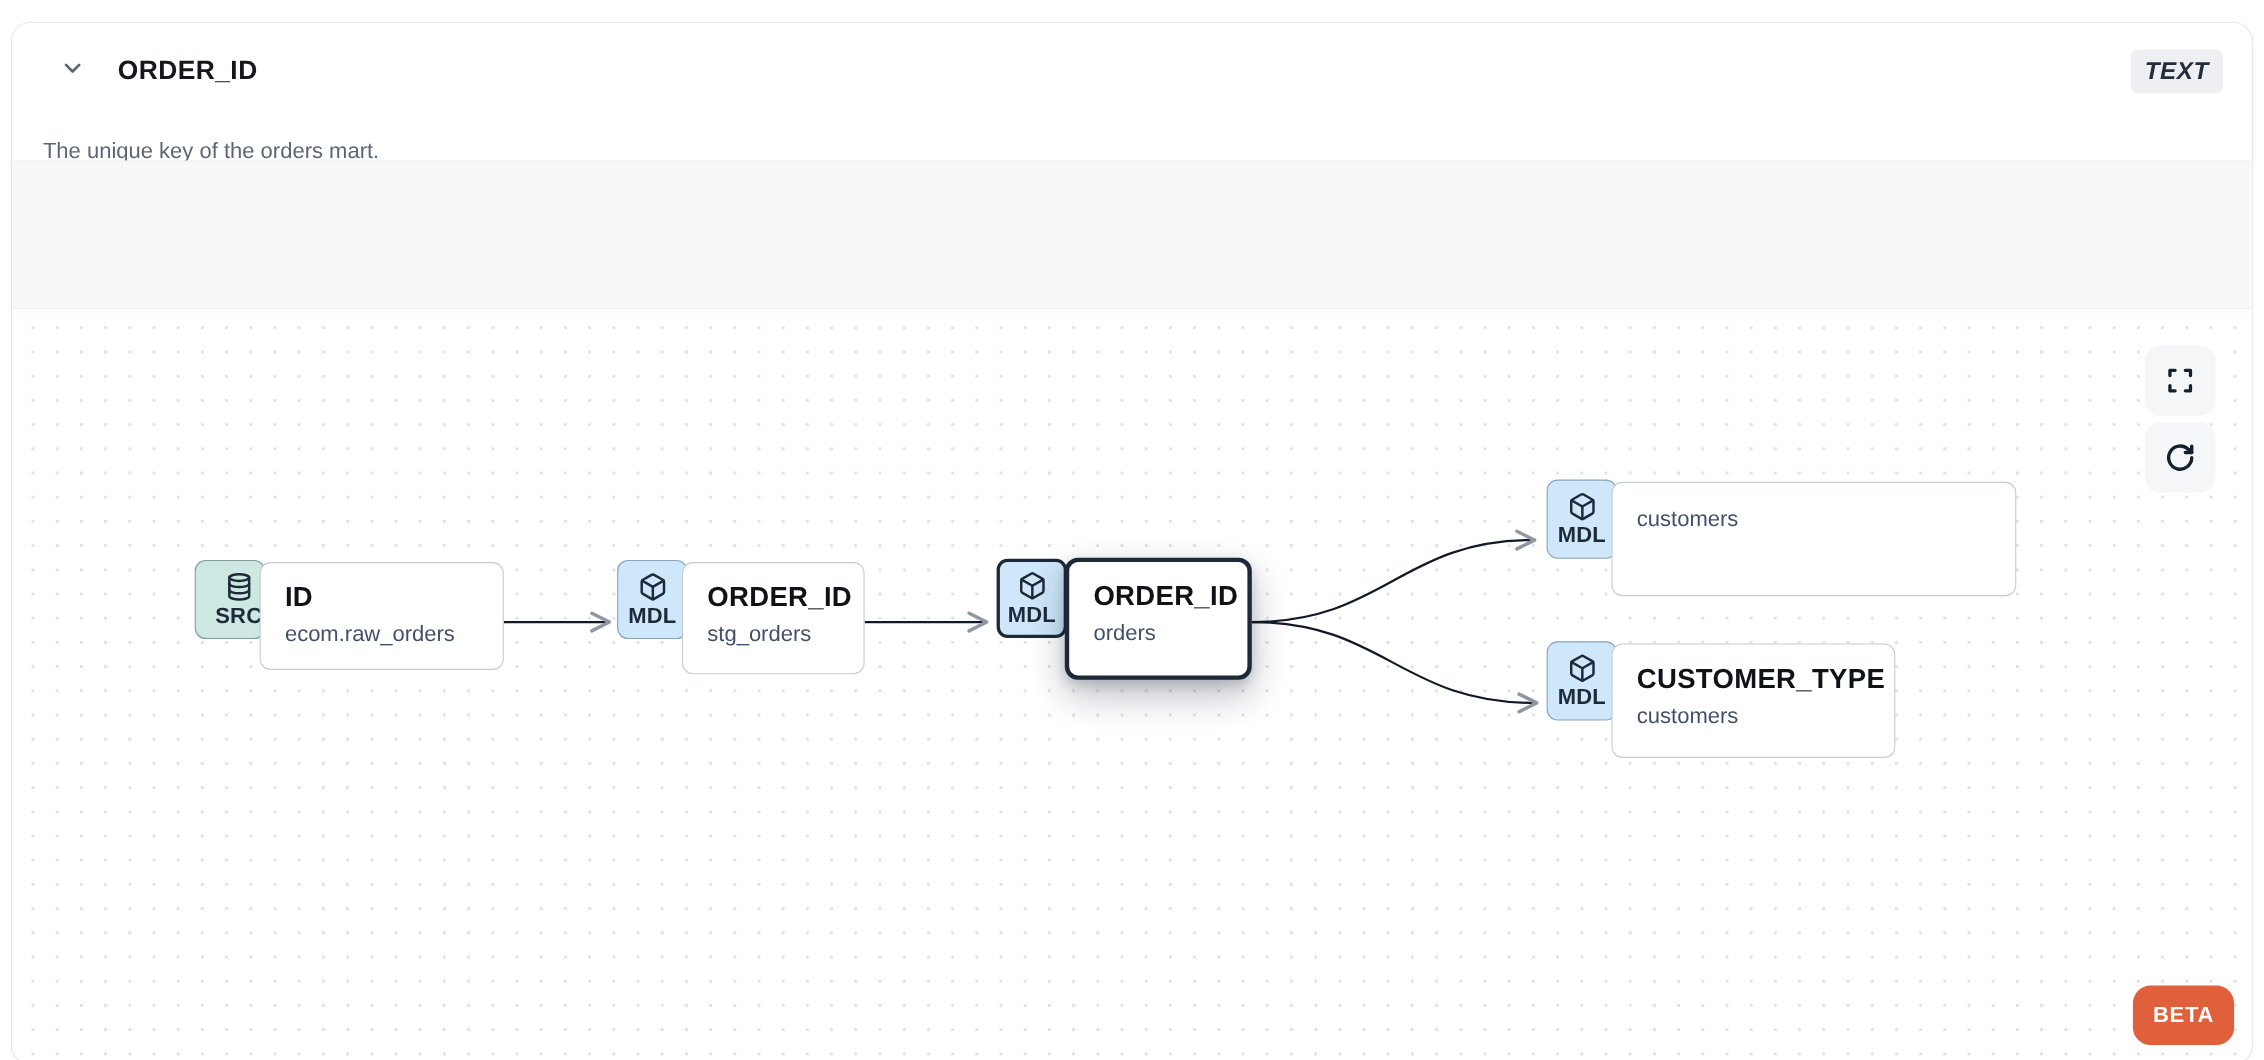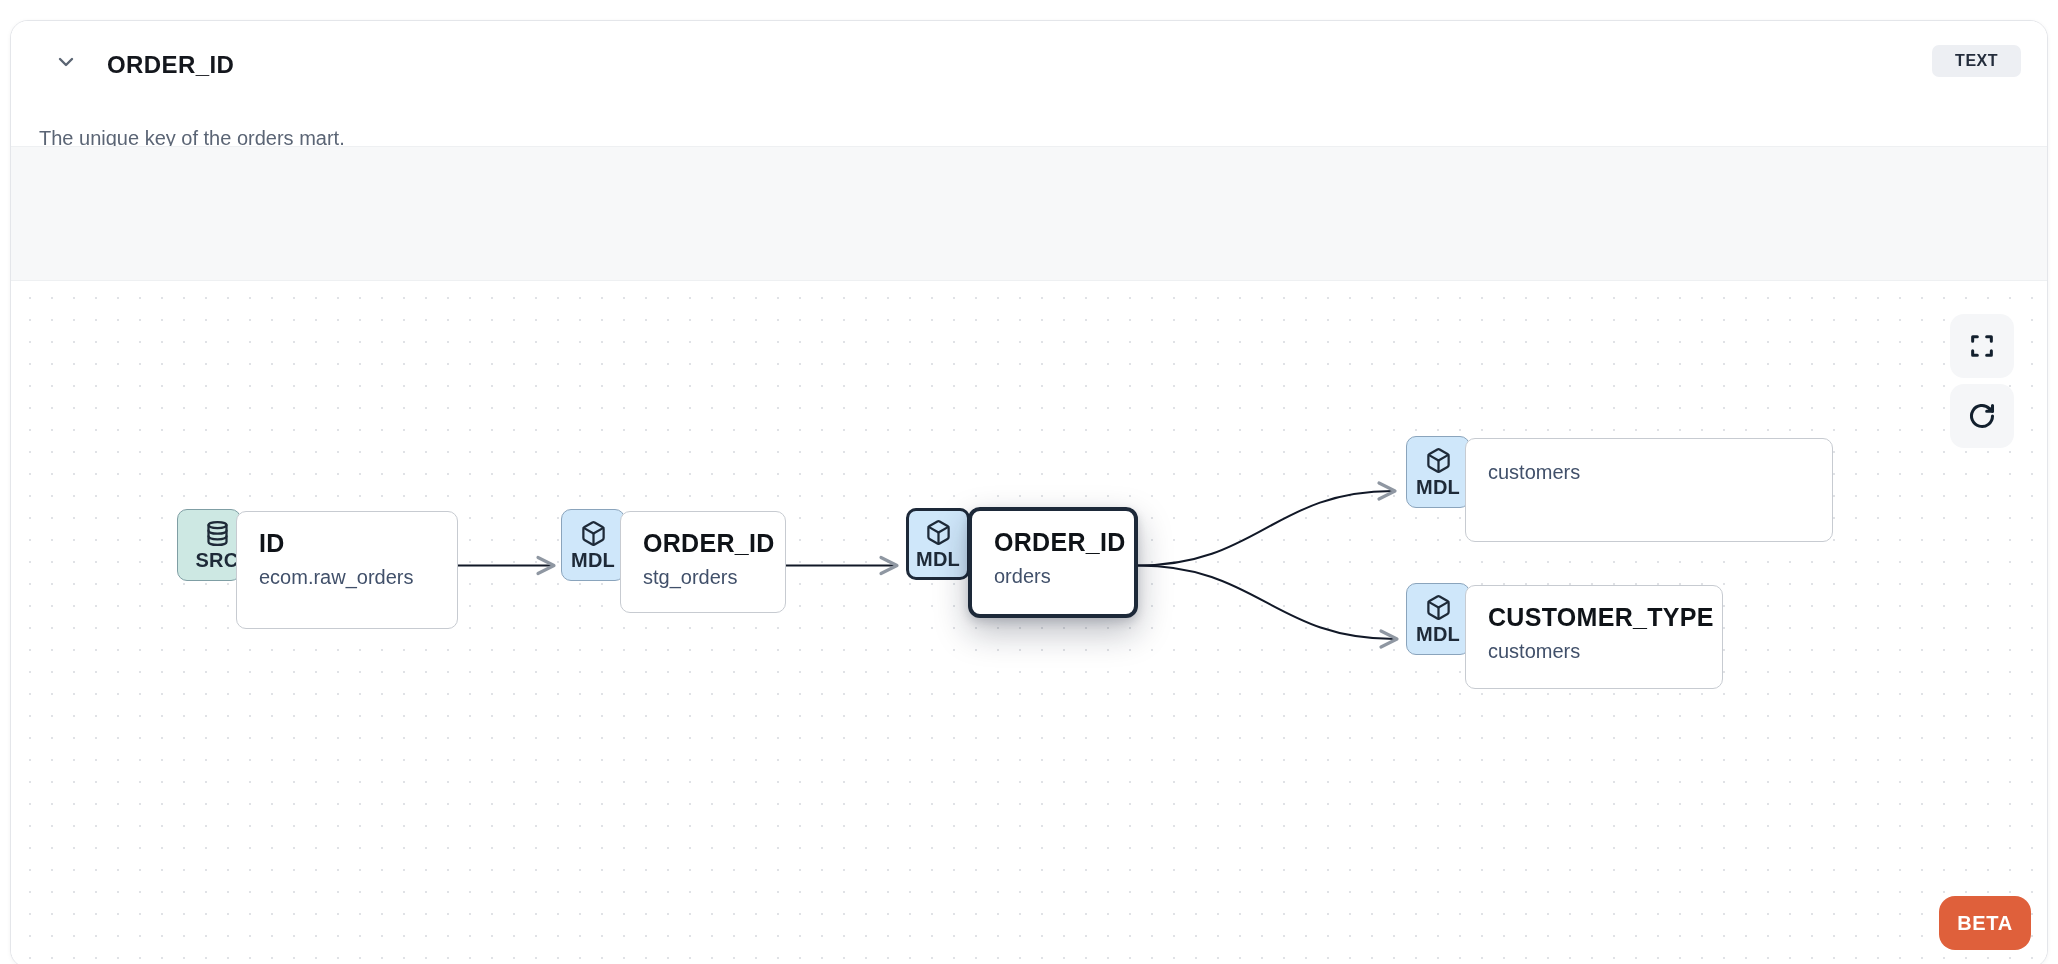--- a/index.html
+++ b/index.html
@@ -8,21 +8,21 @@
   .card {
     position:absolute; left:10px; top:20px; width:2038px; height:948px;
     background:#ffffff; border:1px solid #e4e6ea; border-radius:18px;
     box-shadow:0 1px 4px rgba(16,24,40,.05); overflow:hidden;
   }
 
   
   .hdr { position:absolute; left:0; top:0; width:100%; height:125px; background:#ffffff; }
   .chev-btn { position:absolute; left:38px; top:24px; width:34px; height:34px; border:none; background:transparent; cursor:pointer; color:#5b6573; display:flex; align-items:center; justify-content:center; }
   .hdr-title { position:absolute; left:96px; top:30px; font-size:24px; font-weight:600; letter-spacing:.4px; color:#14171d; }
-  .type-badge { position:absolute; right:26px; top:24px; background:#edeff3; color:#242d3c; font-size:16px; font-weight:600; letter-spacing:.5px; padding:7px 23px; border-radius:7px; }
+  .type-badge { position:absolute; right:26px; top:24px; background:#edeff3; color:#242d3c; font-size:22px; font-weight:600; letter-spacing:.5px; padding:7px 13px; border-radius:7px;font-style:italic; }
   .hdr-desc { position:absolute; left:28px; top:86px; font-size:20px; color:#5b6575;margin-top:20px; }
 
   
   .tests { position:absolute; left:0; top:125px; width:100%; height:135px; background:#f7f8f9; border-top:1px solid #eef0f2; border-bottom:1px solid #eef0f2; }
   .test-row { position:absolute; left:29px; height:30px; display:flex; align-items:center; gap:10px; }
   .test-row.r0 { top:148px; } .test-row.r1 { top:206px; }
   .check { width:29px; height:29px; flex:0 0 auto; }
   .test-link { font-size:18px; font-weight:600; letter-spacing:.3px; color:#35645c; text-decoration:underline; text-underline-offset:4px; cursor:pointer; }
 
   
@@ -122,21 +122,21 @@
         <span>
           <svg width="27" height="27" viewBox="0 0 24 24" fill="none" stroke="#1e2a38" stroke-width="2" stroke-linecap="round" stroke-linejoin="round">
               <ellipse cx="12" cy="4.5" rx="8" ry="2.7"></ellipse>
               <path d="M4 4.5v5c0 1.5 3.6 2.7 8 2.7s8-1.2 8-2.7v-5"></path>
               <path d="M4 9.5v5c0 1.5 3.6 2.7 8 2.7s8-1.2 8-2.7v-5"></path>
               <path d="M4 14.5v5c0 1.5 3.6 2.7 8 2.7s8-1.2 8-2.7v-5"></path>
             </svg>
         </span>
         <span class="blabel">SRC</span>
       </div>
-      <div class="ncard" style="width:222px; height:118px;">
+      <div class="ncard" style="width:222px; height:98px;">
         <div class="ntitle">ID</div>
         <div class="nsub">ecom.raw_orders</div>
       </div>
     </div>
 
     <div class="node" style="left:550px; top:228px;">
       <div class="nbadge mdl">
         <span>
           <svg width="27" height="27" viewBox="0 0 24 24" fill="none" stroke="#1e2a38" stroke-width="2" stroke-linecap="round" stroke-linejoin="round">
               <path d="M21 8a2 2 0 0 0-1-1.73l-7-4a2 2 0 0 0-2 0l-7 4A2 2 0 0 0 3 8v8a2 2 0 0 0 1 1.73l7 4a2 2 0 0 0 2 0l7-4A2 2 0 0 0 21 16Z"></path>

